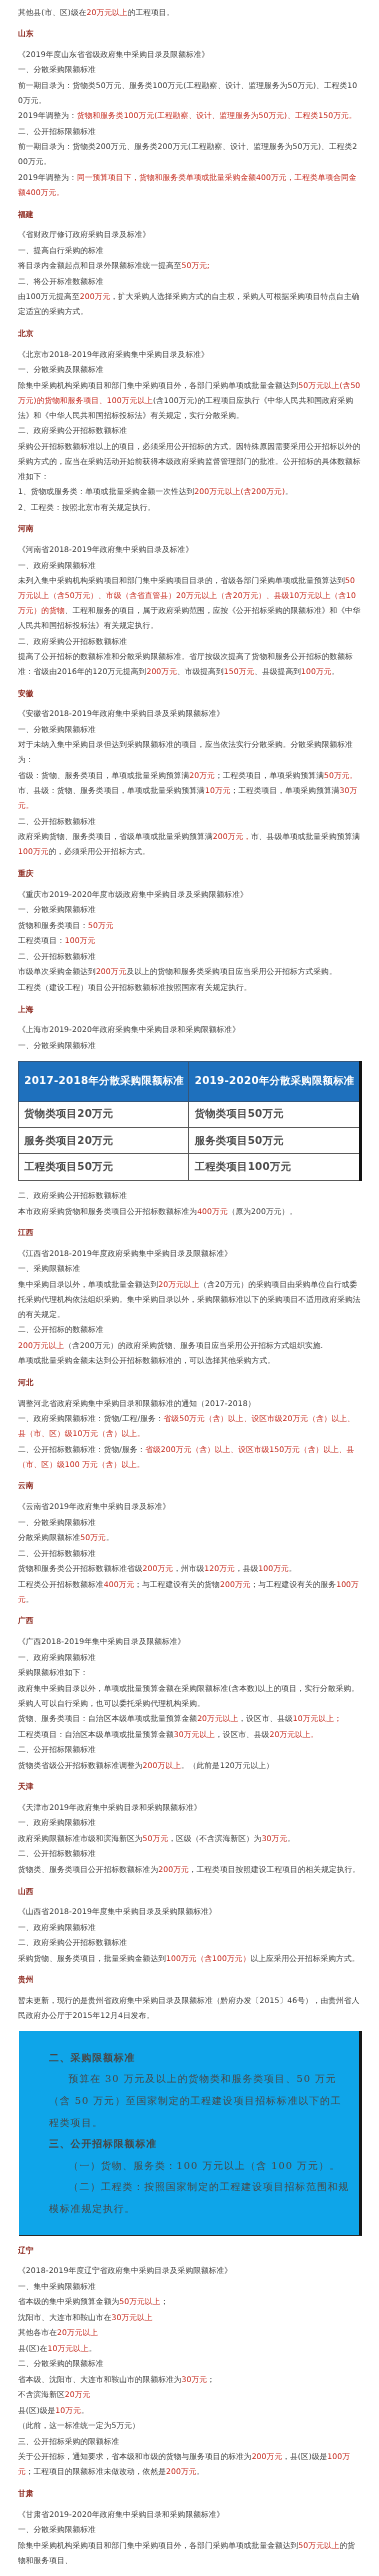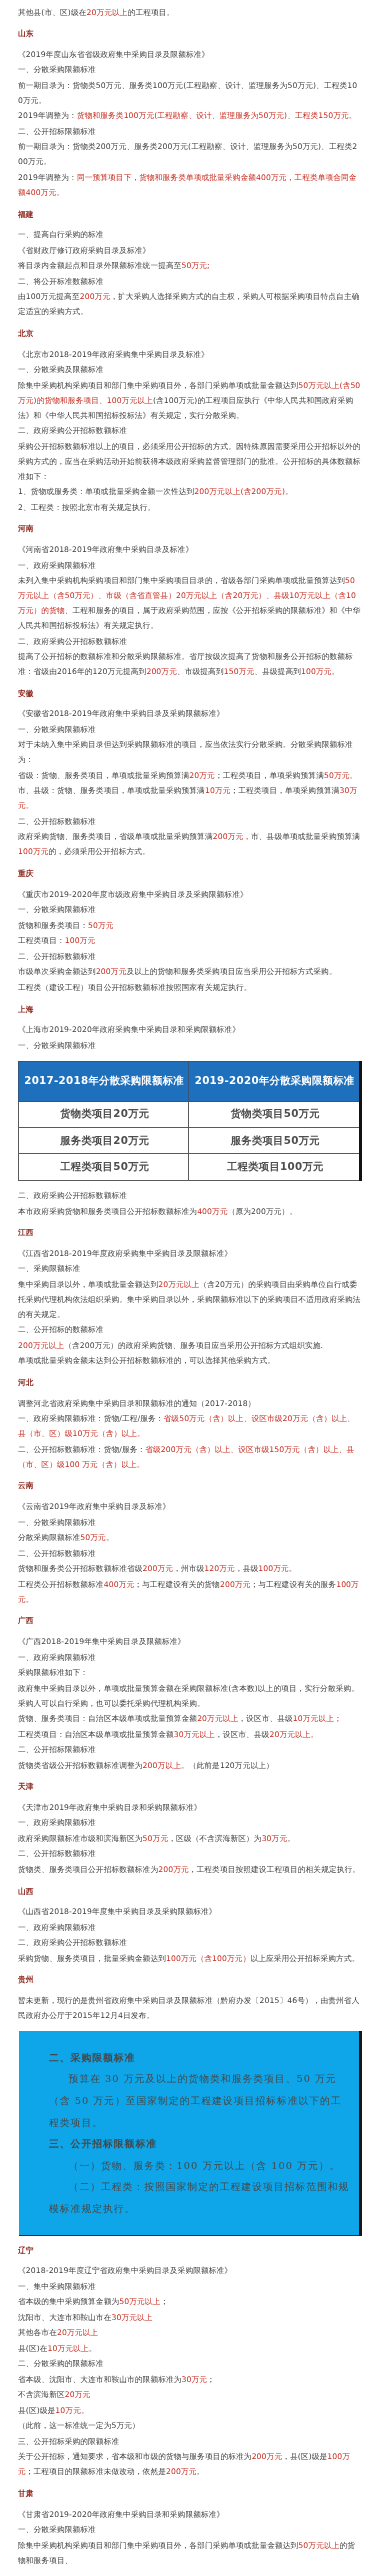--- a/index.html
+++ b/index.html
@@ -42,21 +42,20 @@
     border:0.5px solid #35567a;
     letter-spacing:0.3px;
   }
   .sh-table td{
     font-size:10.3px;
     font-weight:bold;
     color:#4d4d4d;
     padding:5.7px 3.1px 5.7px 5.2px;
     border:0.5px solid #5a5a5a;
     letter-spacing:0.3px;
-    text-align:center;
   }
   .scan{
     background:#0ea5e9;
     color:#474747;
     font-family:"DejaVu Serif","Liberation Serif",serif;
     font-size:9.8px;
     line-height:21.6px;
     padding:15.5px 8.2px 15.5px 30px;
     margin:8.2px 0 6.2px 1px;
     border-right:3.6px solid #161616;
@@ -74,22 +73,22 @@
     <div class="para"><span>其他县(市、区)级在</span><span class="red">20万元以上</span><span>的工程项目。</span></div>
     <div class="province">山东</div>
     <div class="para"><span>《2019年度山东省省级政府集中采购目录及限额标准》</span></div>
     <div class="para"><span>一、分散采购限额标准</span></div>
     <div class="para"><span>前一期目录为：货物类50万元、服务类100万元(工程勘察、设计、监理服务为50万元)、工程类100万元。</span></div>
     <div class="para"><span>2019年调整为：</span><span class="red">货物和服务类100万元(工程勘察、设计、监理服务为50万元)、工程类150万元。</span></div>
     <div class="para"><span>二、公开招标限额标准</span></div>
     <div class="para"><span>前一期目录为：货物类200万元、服务类200万元(工程勘察、设计、监理服务为50万元)、工程类200万元。</span></div>
     <div class="para"><span>2019年调整为：</span><span class="red">同一预算项目下，货物和服务类单项或批量采购金额400万元，工程类单项合同金额400万元。</span></div>
     <div class="province">福建</div>
+    <div class="para"><span>《省财政厅修订政府采购目录及标准》</span></div>
     <div class="para"><span>一、提高自行采购的标准</span></div>
-    <div class="para"><span>《省财政厅修订政府采购目录及标准》</span></div>
     <div class="para"><span>将目录内金额起点和目录外限额标准统一提高至</span><span class="red">50万元;</span></div>
     <div class="para"><span>二、将公开标准数额标准</span></div>
     <div class="para"><span>由100万元提高至</span><span class="red">200万元</span><span>，扩大采购人选择采购方式的自主权，采购人可根据采购项目特点自主确定适宜的采购方式。</span></div>
     <div class="province">北京</div>
     <div class="para"><span>《北京市2018-2019年政府采购集中采购目录及标准》</span></div>
     <div class="para"><span>一、分散采购及限额标准</span></div>
     <div class="para"><span>除集中采购机构采购项目和部门集中采购项目外，各部门采购单项或批量金额达到</span><span class="red">50万元以上(含50万元)的货物和服务项目、100万元以上</span><span>(含100万元)的工程项目应执行《中华人民共和国政府采购法》和《中华人民共和国招标投标法》有关规定，实行分散采购。</span></div>
     <div class="para"><span>二、政府采购公开招标数额标准</span></div>
     <div class="para"><span>采购公开招标数额标准以上的项目，必须采用公开招标的方式。因特殊原因需要采用公开招标以外的采购方式的，应当在采购活动开始前获得本级政府采购监督管理部门的批准。公开招标的具体数额标准如下：</span></div>
     <div class="para"><span>1、货物或服务类：单项或批量采购金额一次性达到</span><span class="red">200万元以上(含200万元)</span><span>。</span></div>

